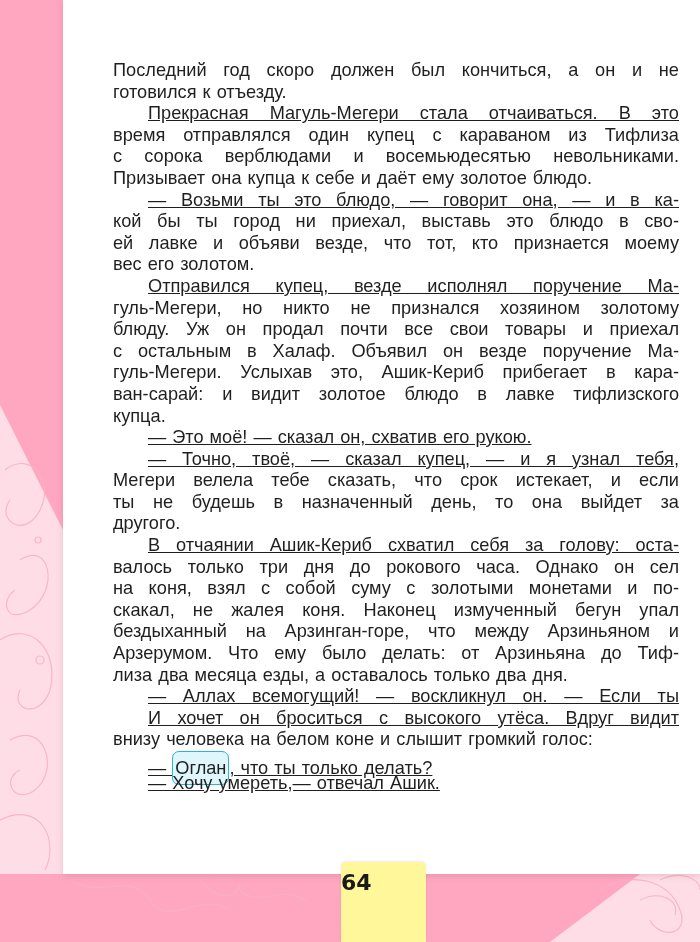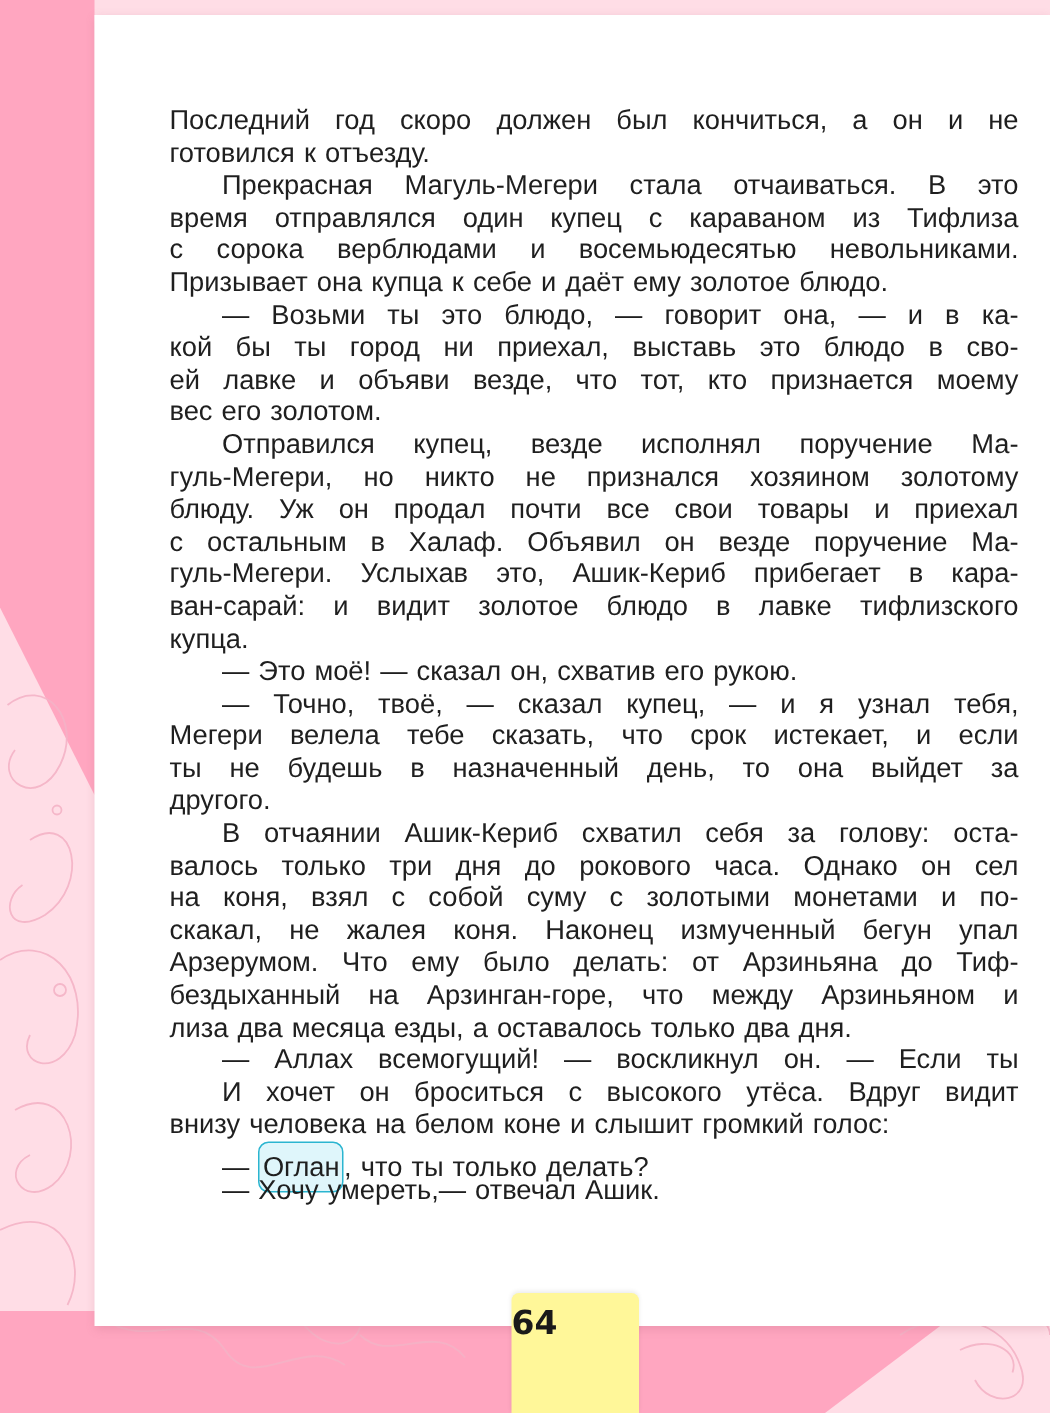--- a/index.html
+++ b/index.html
@@ -19,21 +19,21 @@
     inset: 0;
   }
   .ornament {
     position: absolute;
     inset: 0;
     pointer-events: none;
   }
   .page {
     position: absolute;
     left: 63px;
-    top: 10px;
+    top: 0;
     width: 637px;
     height: 874px;
     background: #ffffff;
     box-shadow: 0 2px 6px rgba(180, 100, 120, 0.25);
   }
   .text-block {
     position: absolute;
     left: 50px;
     top: 60px;
     width: 566px;
@@ -47,20 +47,21 @@
     text-align: justify;
     text-align-last: justify;
     height: 21.6px;
     word-spacing: 1px;
   }
   .line.last {
     text-align-last: left;
   }
   .line.indent {
     padding-left: 35px;
+    text-decoration: underline;
   }
   .hl {
     display: inline-block;
     border: 1.6px solid #2bb5d0;
     background: #dff6fb;
     border-radius: 7px;
     padding: 7px 2px;
     line-height: 18px;
   }
   .page-tab {
@@ -134,22 +135,22 @@
       <span class="line last">купца.</span>
       <span class="line indent last">— Это моё! — сказал он, схватив его рукою.</span>
       <span class="line indent">— Точно, твоё, — сказал купец, — и я узнал тебя,</span>
       <span class="line">Мегери велела тебе сказать, что срок истекает, и если</span>
       <span class="line">ты не будешь в назначенный день, то она выйдет за</span>
       <span class="line last">другого.</span>
       <span class="line indent">В отчаянии Ашик-Кериб схватил себя за голову: оста-</span>
       <span class="line">валось только три дня до рокового часа. Однако он сел</span>
       <span class="line">на коня, взял с собой суму с золотыми монетами и по-</span>
       <span class="line">скакал, не жалея коня. Наконец измученный бегун упал</span>
+      <span class="line">бездыханный на Арзинган-горе, что между Арзиньяном и</span>
       <span class="line">Арзерумом. Что ему было делать: от Арзиньяна до Тиф-</span>
-      <span class="line">бездыханный на Арзинган-горе, что между Арзиньяном и</span>
       <span class="line last">лиза два месяца езды, а оставалось только два дня.</span>
       <span class="line indent">— Аллах всемогущий! — воскликнул он. — Если ты</span>
       <span class="line indent">И хочет он броситься с высокого утёса. Вдруг видит</span>
       <span class="line last">внизу человека на белом коне и слышит громкий голос:</span>
       <span class="line indent last"><span>— </span><span class="hl">Оглан</span><span>, что ты только делать?</span></span>
       <span class="line indent last">— Хочу умереть,— отвечал Ашик.</span>
     </div>
 </div>
 
 <div class="page-tab">

